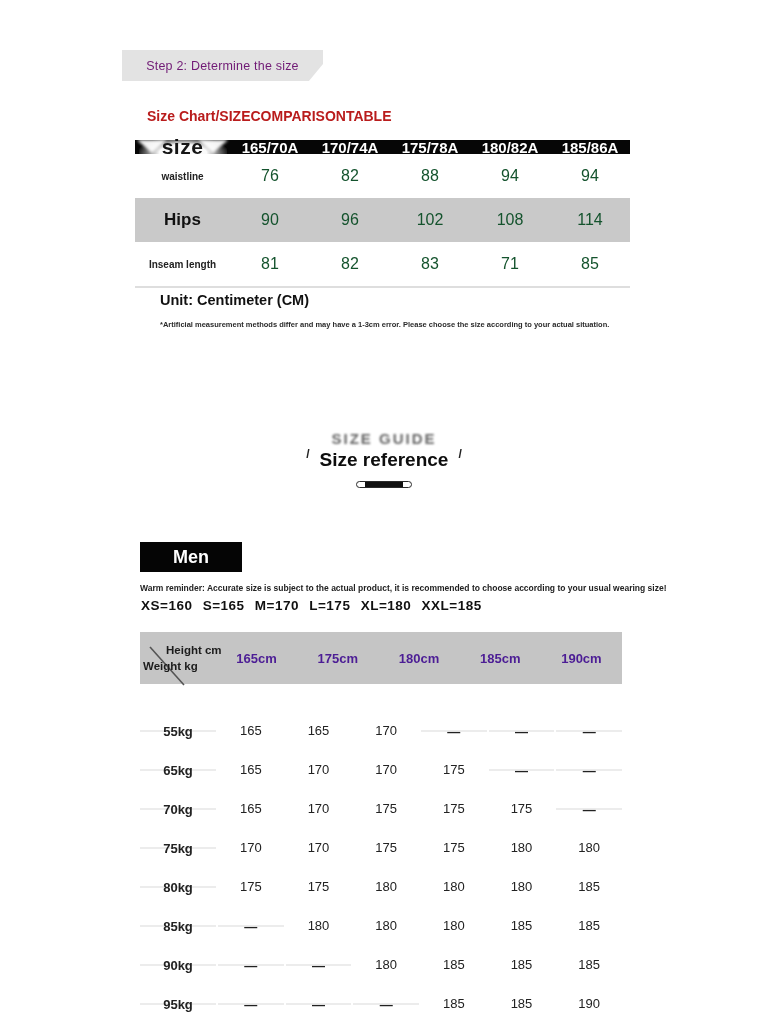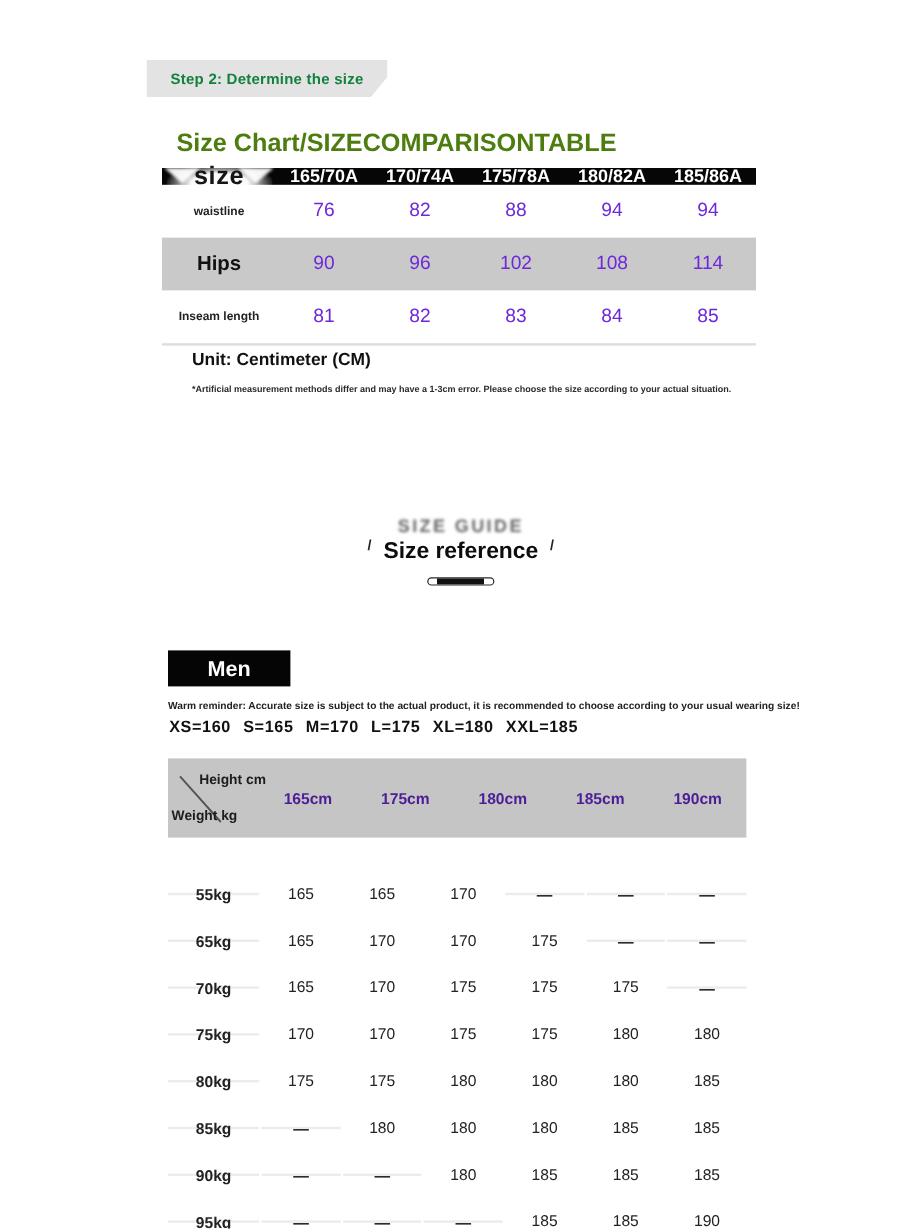--- a/index.html
+++ b/index.html
@@ -3,30 +3,30 @@
 <meta charset="utf-8">
 <style>
   * { margin:0; padding:0; box-sizing:border-box; }
   body { background:#fff; font-family:"Liberation Sans", sans-serif; }
   .page { position:relative; width:768px; height:1024px; background:#fff; overflow:hidden; }
 
   
   .step-banner { position:absolute; left:122px; top:50px; width:201px; height:31px;
     background:#e3e3e3; display:flex; align-items:center; justify-content:center;
     clip-path:polygon(0 0, 100% 0, 100% 45%, 93% 100%, 0 100%); }
-  .step-banner span { font-size:12.5px; font-weight:bold; color:#15803d; letter-spacing:.2px; }
-
-  .chart-title { position:absolute; left:147px; top:108px; font-size:21px; font-weight:bold; color:#4d7c0f; }
+  .step-banner span { font-size:12.5px; font-weight:normal; color:#701a75; letter-spacing:.2px; }
+
+  .chart-title { position:absolute; left:147px; top:108px; font-size:14px; font-weight:bold; color:#b91c1c; }
 
   
   .t1 { position:absolute; left:135px; top:140px; width:495px; border-bottom:2px solid #dedede; }
   .t1-row { display:flex; align-items:center; height:44px; }
   .t1-head { height:14px; background:#060606; }
   .t1-label { width:95px; flex:none; display:flex; align-items:center; justify-content:center; position:relative; height:100%; }
-  .t1-cell { flex:1; text-align:center; font-size:16px; color:#6d28d9; }
+  .t1-cell { flex:1; text-align:center; font-size:16px; color:#14532d; }
   .t1-head .t1-cell { color:#fff; font-size:15px; font-weight:600; }
   .t1-row.small .t1-label { font-size:10px; font-weight:600; color:#222; }
   .t1-row.big-gray { background:#c9c9c9; }
   .t1-row.big-gray .t1-label { font-size:17px; font-weight:bold; color:#111; }
   .size-glow { position:absolute; left:4px; top:-3px; width:88px; height:32px;
     background:radial-gradient(ellipse at center, rgba(255,255,255,.98) 0 38%, rgba(255,255,255,0) 74%); }
   .wedge { position:absolute; top:0; width:0; height:0; border-left:15px solid transparent;
     border-right:15px solid transparent; border-top:13px solid rgba(255,255,255,.95); filter:blur(1.5px); }
   .wedge.l { left:2px; } .wedge.r { right:2px; }
   .size-word { position:relative; z-index:1; font-size:21px; font-weight:bold; color:#151515; letter-spacing:.5px; }
@@ -47,21 +47,21 @@
   
   .men-box { position:absolute; left:140px; top:542px; width:102px; height:30px; background:#050505;
     display:flex; align-items:center; justify-content:center; }
   .men-box span { color:#fff; font-size:18px; font-weight:bold; }
   .reminder { position:absolute; left:140px; top:583px; font-size:8.5px; font-weight:600; color:#222; }
   .size-codes { position:absolute; left:141px; top:598px; font-size:13.5px; font-weight:bold; color:#111;
     letter-spacing:.5px; word-spacing:6px; }
 
   
   .matrix { position:absolute; left:140px; top:632px; width:482px; }
-  .m-head { display:flex; height:66px; background:#c5c5c5; margin-bottom:2px; }
+  .m-head { display:flex; height:52px; background:#c5c5c5; margin-bottom:2px; }
   .m-corner { width:76px; flex:none; position:relative; overflow:visible; }
   .m-corner-top { position:absolute; left:26px; top:12px; font-size:11.5px; font-weight:bold; color:#1c1c1c; white-space:nowrap; }
   .m-corner-bottom { position:absolute; left:3px; bottom:12px; font-size:11.5px; font-weight:bold; color:#1c1c1c; white-space:nowrap; }
   .m-diag { position:absolute; left:8px; top:13px; }
   .m-colhead { flex:1; display:flex; align-items:center; justify-content:center;
     font-size:13px; font-weight:bold; color:#4c1d95;text-align:center; }
   .m-body { display:grid; grid-template-columns:76px repeat(6, 1fr); gap:2px; grid-auto-rows:37px; }
   .m-cell { display:flex; align-items:center; justify-content:center; font-size:13px; font-weight:500; color:#222;margin-top:44px; }
   .m-weight { background:#fff; border:1px solid #ececec; font-weight:bold; }
   .m-cell.s0 { background:#fff; border:1px solid #ececec; font-weight:600; }
@@ -109,21 +109,21 @@
           <div class="t1-cell">96</div>
           <div class="t1-cell">102</div>
           <div class="t1-cell">108</div>
           <div class="t1-cell">114</div>
         </div>
         <div class="t1-row small">
           <div class="t1-label">Inseam length</div>
           <div class="t1-cell">81</div>
           <div class="t1-cell">82</div>
           <div class="t1-cell">83</div>
-          <div class="t1-cell">84</div>
+          <div class="t1-cell">71</div>
           <div class="t1-cell">85</div>
         </div>
       </div>
   </div>
 
   <div class="unit">Unit: Centimeter (CM)</div>
   <div class="disclaimer">*Artificial measurement methods differ and may have a 1-3cm error. Please choose the size according to your actual situation.</div>
 
   <div class="guide">
     <div class="guide-watermark">SIZE GUIDE</div>

